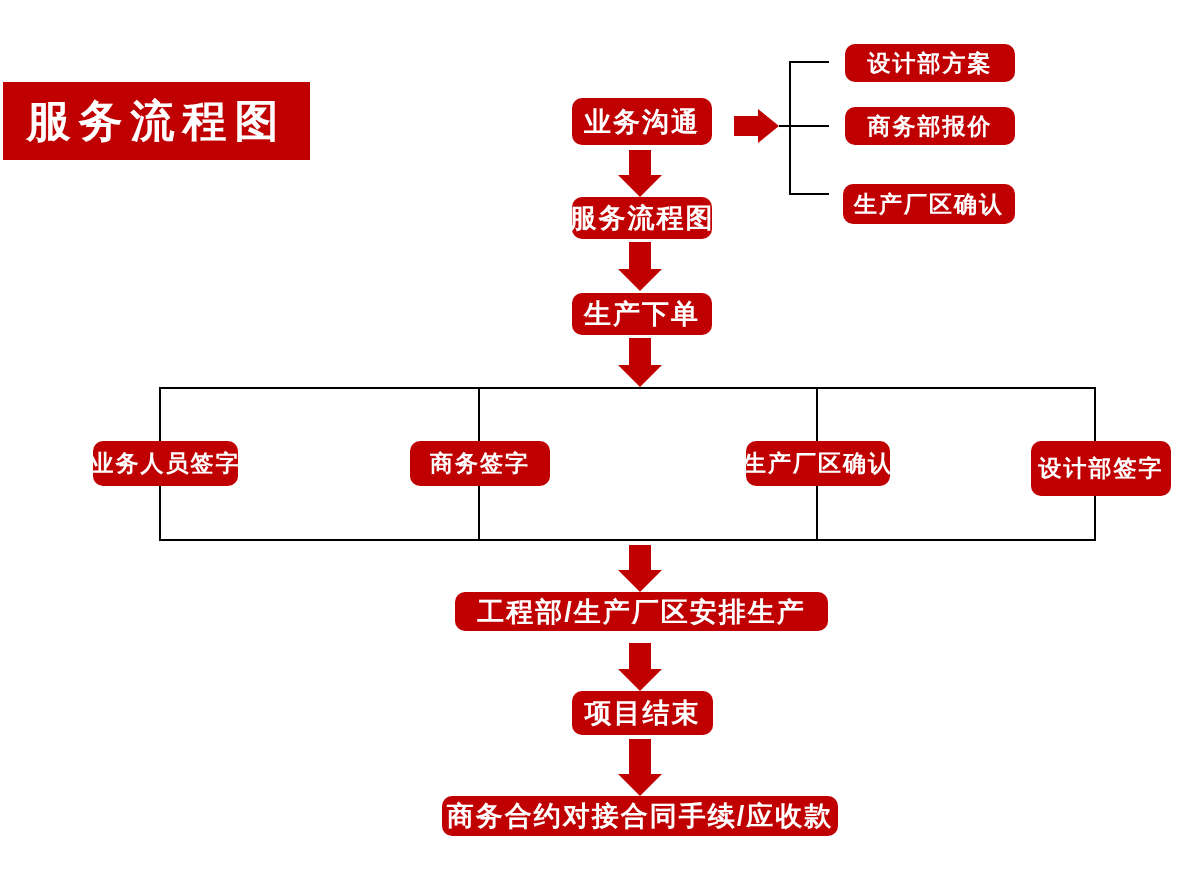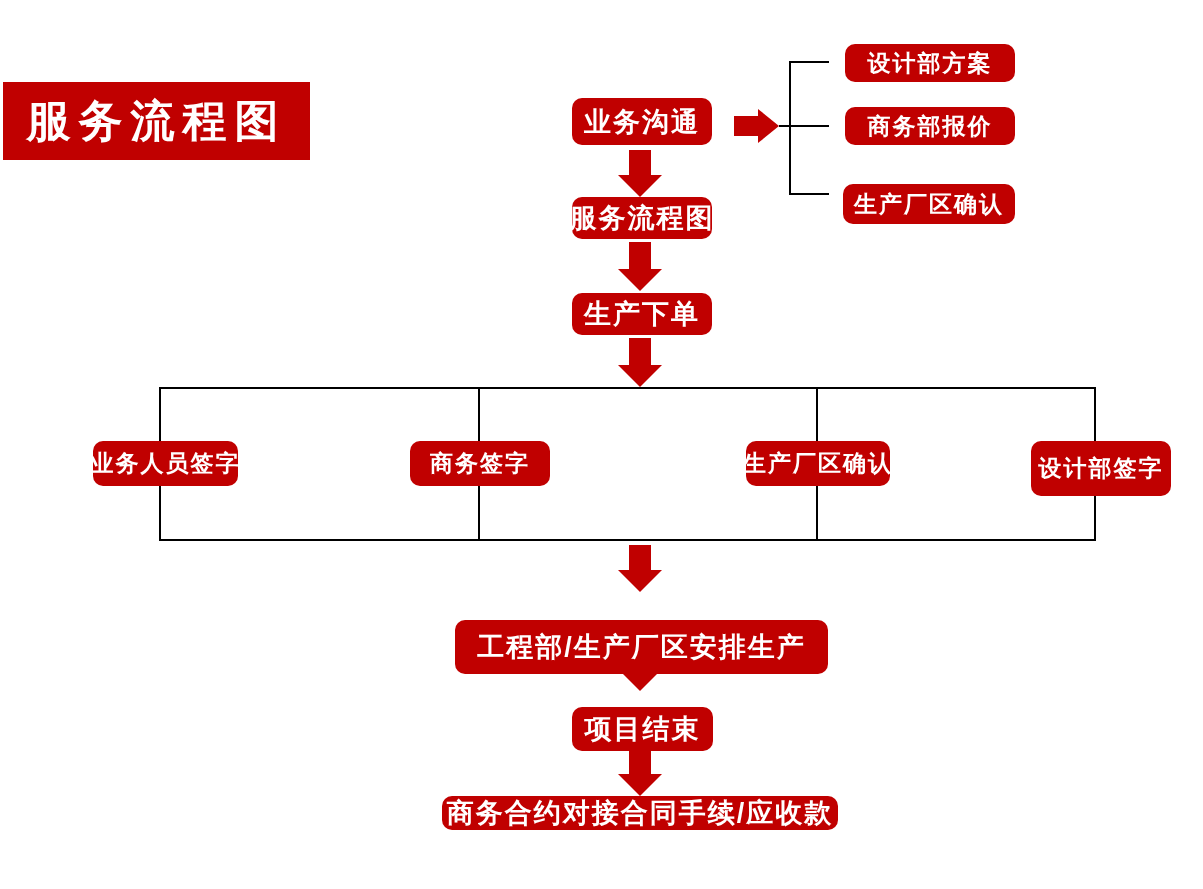--- a/index.html
+++ b/index.html
@@ -104,29 +104,29 @@
   <div class="node small" style="left:410px; top:441px; width:140px; height:45px;">商务签字</div>
   <div class="node small" style="left:93px; top:441px; width:145px; height:45px;">业务人员签字</div>
   <div class="node small" style="left:746px; top:441px; width:144px; height:45px;">生产厂区确认</div>
   <div class="node small" style="left:1031px; top:441px; width:140px; height:55px;">设计部签字</div>
 
   <div class="arrow-down" style="left:618px; top:545px; height:47px;">
     <div class="shaft"></div>
     <div class="head"></div>
   </div>
 
-  <div class="node mid" style="left:455px; top:620px; width:373px; height:54px;">工程部/生产厂区安排生产</div>
+  <div class="node mid" style="left:455px; top:592px; width:373px; height:39px;">工程部/生产厂区安排生产</div>
 
   <div class="arrow-down" style="left:618px; top:643px; height:48px;">
     <div class="shaft"></div>
     <div class="head"></div>
   </div>
 
-  <div class="node mid" style="left:572px; top:691px; width:141px; height:44px;margin-top:16px;">项目结束</div>
+  <div class="node mid" style="left:572px; top:691px; width:141px; height:44px;">项目结束</div>
 
   <div class="arrow-down" style="left:618px; top:739px; height:57px;">
     <div class="shaft"></div>
     <div class="head"></div>
   </div>
 
-  <div class="node mid" style="left:442px; top:796px; width:396px; height:34px;">商务合约对接合同手续/应收款</div>
+  <div class="node mid" style="left:442px; top:796px; width:396px; height:40px;">商务合约对接合同手续/应收款</div>
 
 </div>
 
 </body></html>

